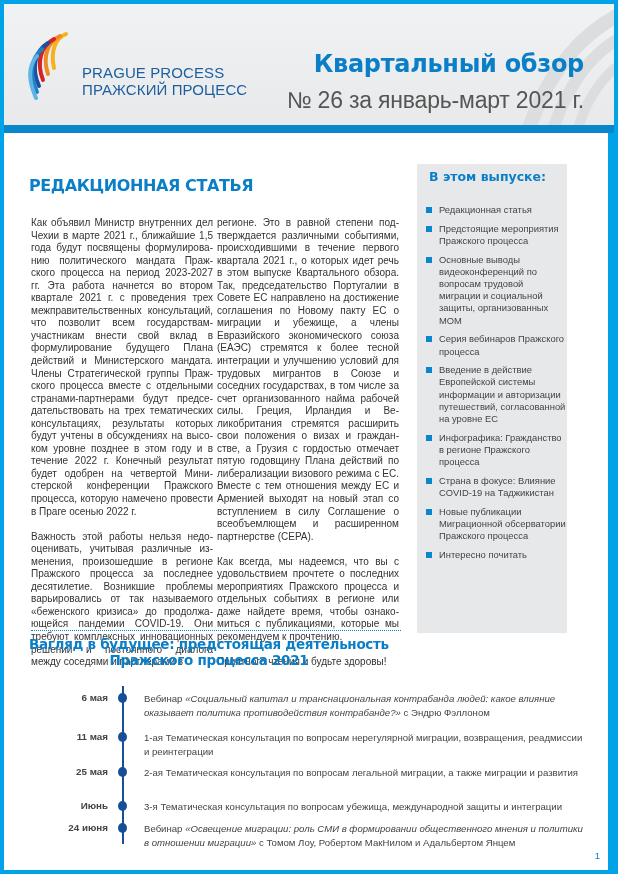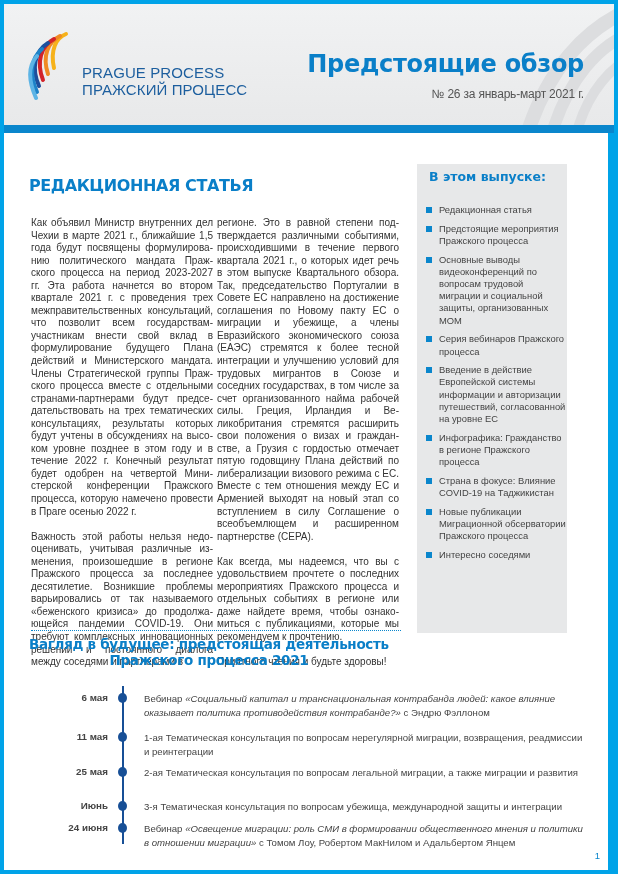--- a/index.html
+++ b/index.html
@@ -29,21 +29,21 @@
     position: absolute; left: 78px; top: 60px;
     color: #1c5e9e; font-size: 15px; line-height: 17px; letter-spacing: 0.1px;
   }
   .title {
     position: absolute; right: 30px; top: 46px;
     color: #0a7fc8; font-size: 24px; font-weight: bold; font-family: "DejaVu Sans", sans-serif;
     letter-spacing: -0.3px;
   }
   .subtitle {
     position: absolute; right: 30px; top: 83px;
-    color: #555; font-size: 12px; letter-spacing: -0.2px;
+    color: #555; font-size: 23px; letter-spacing: -0.2px;
   }
   
   .ed-title {
     position: absolute; left: 25px; top: 172px;
     color: #0a7fc8; font-size: 16px; font-weight: bold; font-family: "DejaVu Sans", sans-serif;
     letter-spacing: -0.4px;
   }
   .col {
     position: absolute; top: 213px; width: 182px;
     font-size: 10px; line-height: 12.55px; color: #333;
@@ -119,21 +119,21 @@
       <path d="M26 11 C 13 18, 8 34, 15 52" stroke="#d2232a" stroke-width="4" fill="none" stroke-linecap="round"></path>
       <path d="M20 15 C 7 23, 3 40, 11 58" stroke="#1e4f9c" stroke-width="4" fill="none" stroke-linecap="round"></path>
       <path d="M14 21 C 3 30, 1 46, 9 64" stroke="#1c82c8" stroke-width="4" fill="none" stroke-linecap="round"></path>
       <path d="M9 28 C 0 38, 0 52, 8 70" stroke="#5db4e5" stroke-width="4" fill="none" stroke-linecap="round"></path>
     </svg>
     <div class="logo-text">
       <div>PRAGUE PROCESS</div>
       <div>ПРАЖСКИЙ ПРОЦЕСС</div>
     </div>
 
-    <div class="title">Предстоящие обзор</div>
+    <div class="title">Квартальный обзор</div>
     <div class="subtitle">№ 26 за январь-март 2021 г.</div>
   </div>
   <div class="header-bar"></div>
   <div class="right-strip"></div>
 
   <h1 class="ed-title">РЕДАКЦИОННАЯ СТАТЬЯ</h1>
 
   <div class="col col1">
     <p>Как объявил Министр внутренних дел Чехии в марте 2021 г., ближайшие 1,5 года будут посвящены формулирова­нию политического мандата Праж­ского процесса на период 2023-2027 гг. Эта работа начнется во втором квартале 2021 г. с проведения трех межправительственных консуль­таций, что позволит всем государ­ствам-участникам внести свой вклад в формулирование будущего Плана действий и Министерского мандата. Члены Стратегической группы Праж­ского процесса вместе с отдельными странами-партнерами будут предсе­дательствовать на трех тематических консультациях, результаты которых будут учтены в обсуждениях на высо­ком уровне позднее в этом году и в течение 2022 г. Конечный результат будет одобрен на четвертой Мини­стерской конференции Пражского процесса, которую намечено прове­сти в Праге осенью 2022 г.</p>
     <p>Важность этой работы нельзя недо­оценивать, учитывая различные из­менения, произошедшие в регионе Пражского процесса за последнее десятилетие. Возникшие проблемы варьировались от так называемого «беженского кризиса» до продолжа­ющейся пандемии COVID-19. Они требуют комплексных инновацион­ных решений и постоянного диало­га между соседями и партнерами в</p>
@@ -151,21 +151,21 @@
     <ul class="sb-list">
       <li class="sb-item"><span class="sb-bullet"></span><span>Редакционная статья</span></li>
       <li class="sb-item"><span class="sb-bullet"></span><span>Предстоящие мероприятия Пражского процесса</span></li>
       <li class="sb-item"><span class="sb-bullet"></span><span>Основные выводы видеоконференций по вопросам трудовой миграции и социальной защиты, организованных МОМ</span></li>
       <li class="sb-item"><span class="sb-bullet"></span><span>Серия вебинаров Пражского процесса</span></li>
       <li class="sb-item"><span class="sb-bullet"></span><span>Введение в действие Европейской системы информации и авторизации путешествий, согласованной на уровне ЕС</span></li>
       <li class="sb-item"><span class="sb-bullet"></span><span>Инфографика: Гражданство в регионе Пражского процесса</span></li>
       <li class="sb-item"><span class="sb-bullet"></span></li>
       <li class="sb-item"><span class="sb-bullet"></span><span>Страна в фокусе: Влияние COVID-19 на Таджикистан</span></li>
       <li class="sb-item"><span class="sb-bullet"></span><span>Новые публикации Миграционной обсерватории Пражского процесса</span></li>
-      <li class="sb-item"><span class="sb-bullet"></span><span>Интересно соседями</span></li>
+      <li class="sb-item"><span class="sb-bullet"></span><span>Интересно почитать</span></li>
     </ul>
   </aside>
 
   <h2 class="fut-title">
     <div>Вагляд в будущее: предстоящая деятельность</div>
     <div>Пражского процесса 2021</div>
   </h2>
 
   <div class="timeline-line"></div>
 

